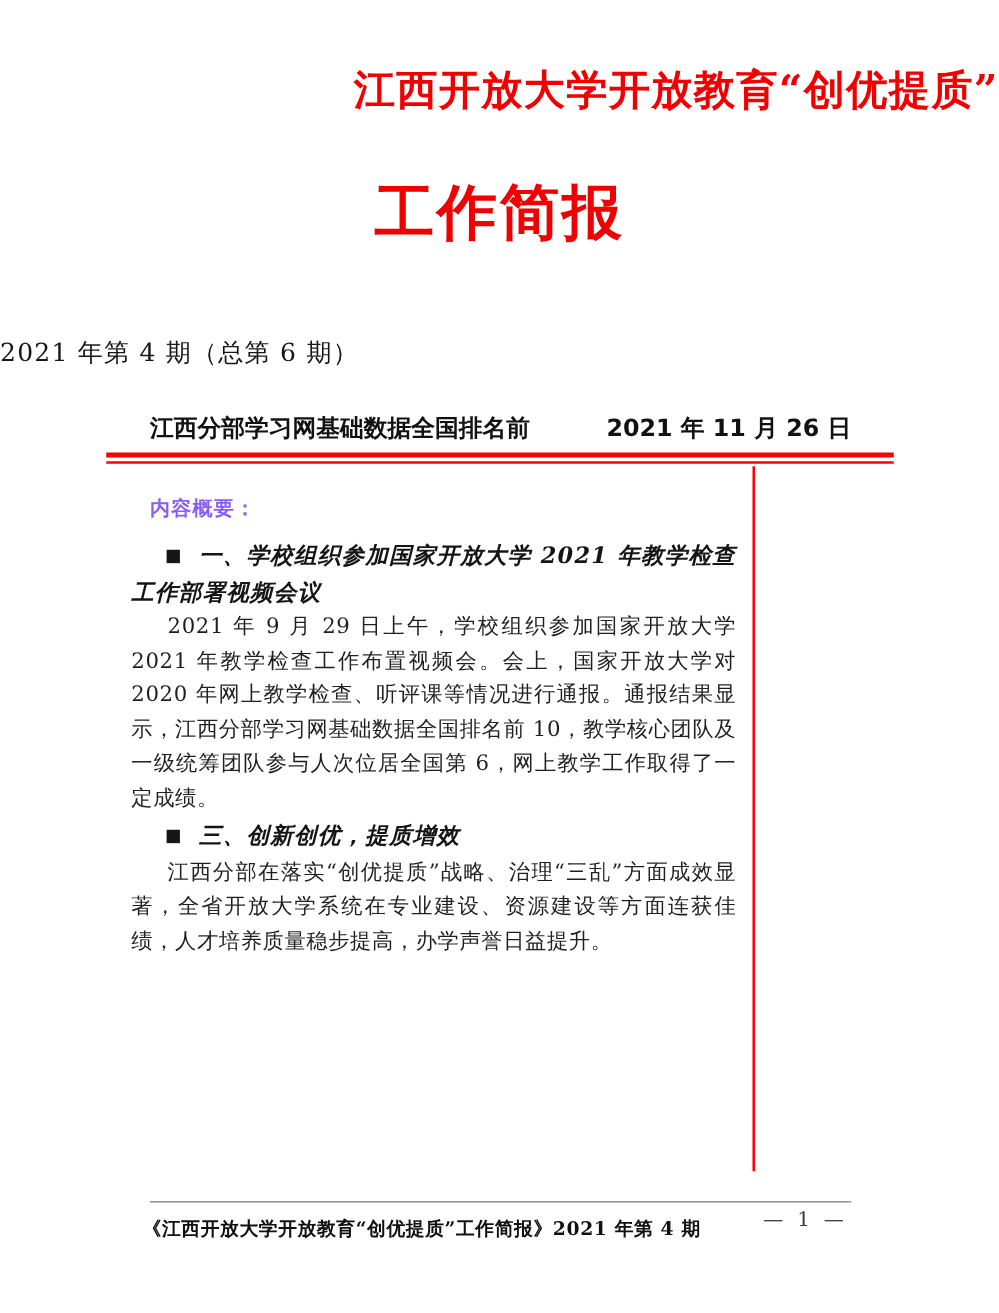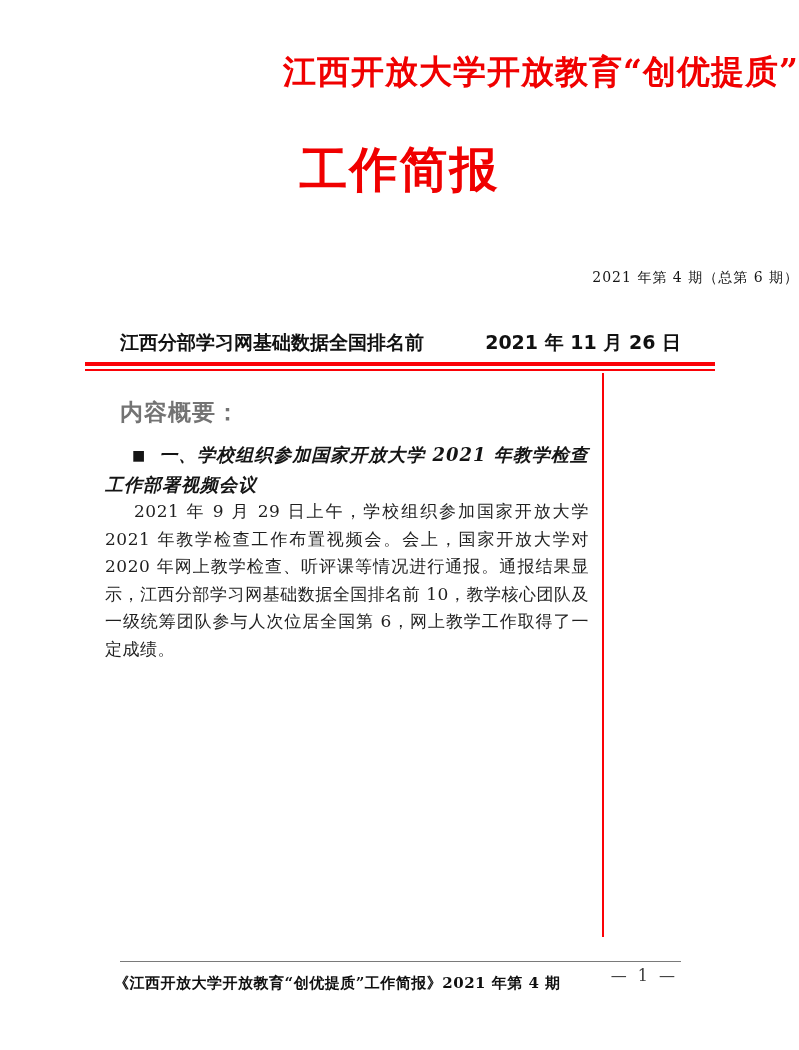--- a/index.html
+++ b/index.html
@@ -24,22 +24,22 @@
   }
   .mast-title {
     position: absolute; top: 138px; left: 0; width: 100%;
     text-align: center;
     font-size: 48px; font-weight: bold;
     color: var(--accent, #f00000);
     letter-spacing: 2px;
   }
   .issue-line {
     position: absolute; top: 269px; left: 0; width: 100%;
-    text-align: right;
-    font-size: 14px; color: #161616;
+    text-align: left;
+    font-size: 20px; color: #161616;
     letter-spacing: 1px;
   }
   .pub-row {
     position: absolute; top: 330px; left: 120px; right: 118px;
     display: flex; justify-content: space-between; align-items: baseline;
     font-family: "DejaVu Sans", "Liberation Sans", sans-serif;
     font-weight: bold; font-size: 19px; color: #111;
     white-space: nowrap;
   }
 
@@ -56,21 +56,21 @@
     background: var(--rule, #fb0207);
   }
 
   
   .summary {
     position: absolute; top: 397px; left: 105px; width: 484px;
   }
   .summary-heading {
     margin: 0 0 13px 15px;
     font-family: Liberation Mono, monospace;
-    font-size: 23px; font-weight: bold; color: #737373;
+    font-size: 16px; font-weight: bold; color: #8b5cf6;
     letter-spacing: 1px;
   }
   .sec-title {
     font-size: 18px; font-weight: bold; font-style: italic;
     line-height: 27.5px;
     text-indent: 27px;
     letter-spacing: 1px;
     color: #151515;
     margin-top: 2px;
   }
@@ -133,20 +133,26 @@
     <section class="sec">
       <div class="sec-title">
         <span class="sec-marker">■</span><span>一、学校组织参加国家开放大学 2021 年教学检查工作部署视频会议</span>
       </div>
       <p class="sec-body">2021 年 9 月 29 日上午，学校组织参加国家开放大学 2021 年教学检查工作布置视频会。会上，国家开放大学对 2020 年网上教学检查、听评课等情况进行通报。通报结果显示，江西分部学习网基础数据全国排名前 10，教学核心团队及一级统筹团队参与人次位居全国第 6，网上教学工作取得了一定成绩。</p>
     </section>
 
     <section class="sec">
     </section>
 
+    <section class="sec">
+      <div class="sec-title">
+        <span class="sec-marker">■</span><span>三、创新创优，提质增效</span>
+      </div>
+      <p class="sec-body">江西分部在落实“创优提质”战略、治理“三乱”方面成效显著，全省开放大学系统在专业建设、资源建设等方面连获佳绩，人才培养质量稳步提高，办学声誉日益提升。</p>
+    </section>
   </main>
 
   <footer>
     <div class="footer-rule"></div>
     <div class="page-number">— 1 —</div>
     <div class="footer-source">《江西开放大学开放教育“创优提质”工作简报》2021 年第 4 期</div>
   </footer>
 
 </div>
 

